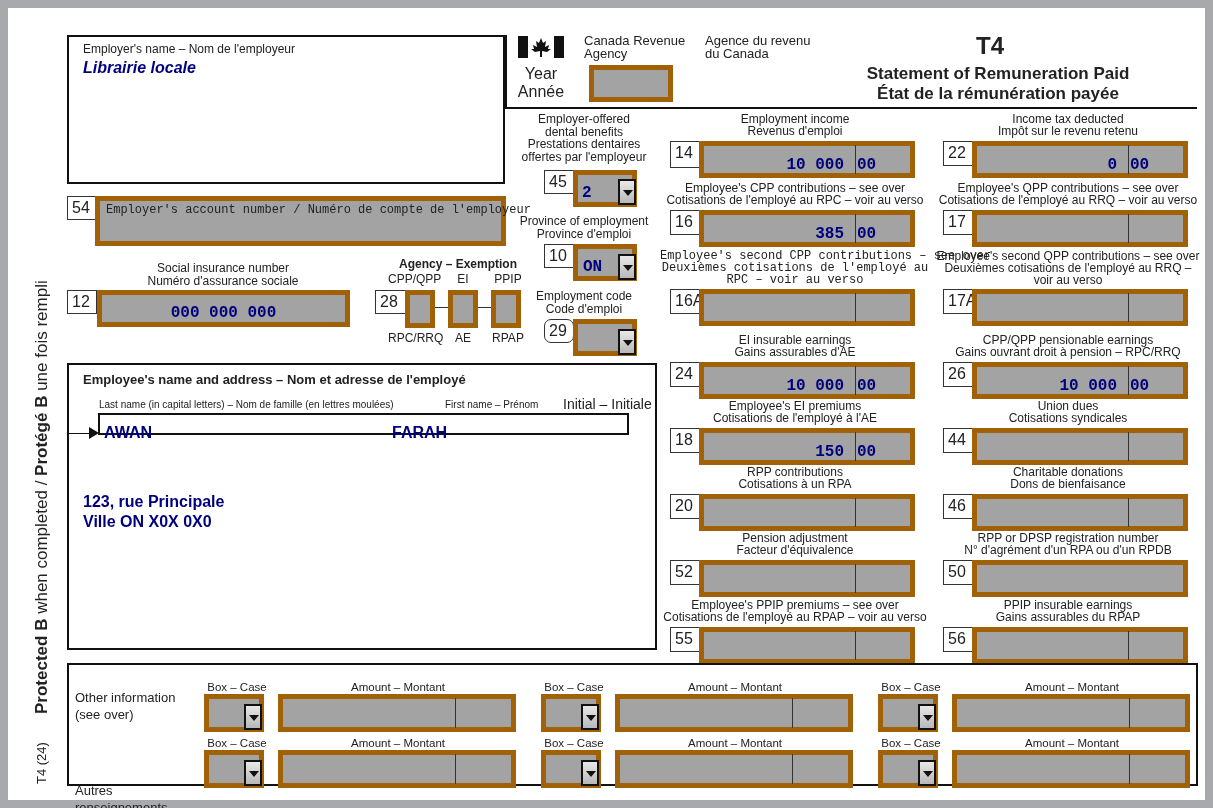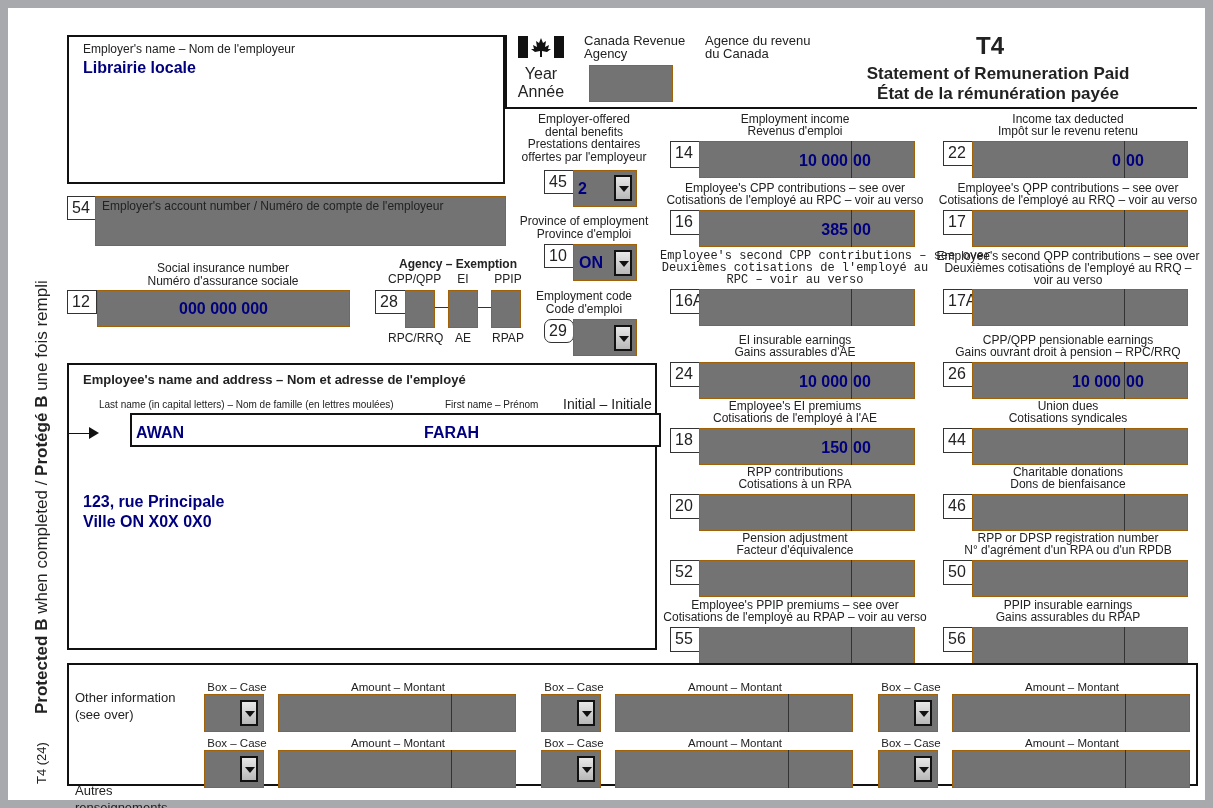--- a/index.html
+++ b/index.html
@@ -7,41 +7,41 @@
          font-family:"Liberation Sans", sans-serif; color:#222; }
   .page { position:absolute; left:8px; top:8px; width:1197px; height:792px; background:#fff; }
   .abs { position:absolute; }
   .box { position:absolute; border:1px solid #333; background:#fff; box-sizing:border-box; }
   .thick { border:2px solid #111; }
   .lbl { position:absolute; font-size:12px; line-height:12px; text-align:center; color:#222; white-space:nowrap; }
   .lbl-l { position:absolute; font-size:12px; line-height:13px; color:#222; white-space:nowrap; }
   .num { position:absolute; border:1px solid #333; background:#fff; box-sizing:border-box;
          font-size:16px; line-height:16px; padding:3px 0 0 4px; color:#222; }
   .val { position:absolute; color:#00007f; font-weight:bold; font-size:16px; white-space:nowrap; }
-  .field { position:absolute; border:1px solid #a16207; box-sizing:border-box; background:#737373; }
+  .field { position:absolute; border:5px solid #a16207; box-sizing:border-box; background:#a3a3a3;font-family:Liberation Mono, monospace; }
   .cents { position:absolute; top:-1px; bottom:-1px; border-left:1px solid #333; }
   .dd { position:absolute; width:18px; height:26px; border:2px solid #111; box-sizing:border-box;
         background:linear-gradient(#e8e8e8,#b8b8b8); }
   .dd::after { content:""; position:absolute; left:3px; top:9px; border-left:5px solid transparent;
                border-right:5px solid transparent; border-top:6px solid #111; }
   .vert { position:absolute; transform:rotate(-90deg); transform-origin:left top; white-space:nowrap; }
 </style>
 </head>
 <body>
 
 <div class="page">
 
   <div class="vert" style="left:24px; top:706px; font-size:17px;">
     <b>Protected B</b><span> when completed / </span><b>Protégé B</b><span> une fois rempli</span>
   </div>
   <div class="vert" style="left:26px; top:776px; font-size:13px;">T4 (24)</div>
 
   <div class="box thick" style="left:59px; top:27px; width:438px; height:149px;">
     <div class="lbl-l" style="left:14px; top:6px;">Employer's name – Nom de l'employeur</div>
-    <div class="val" style="left:14px; top:22px;">Librairie locale</div>
+    <div class="val" style="left:14px; top:22px;font-style:italic;">Librairie locale</div>
   </div>
 
   <div class="abs" style="left:510px; top:28px; width:46px; height:22px;">
     <svg width="46" height="22" viewBox="0 0 46 22">
         <rect x="0" y="0" width="10" height="22" fill="#111"></rect>
         <rect x="36" y="0" width="10" height="22" fill="#111"></rect>
         <path d="M23 2 L25 7 L28 5 L27 11 L31 9 L30 13 L33 13 L29 16 L24 15 L24 21 L22 21 L22 15 L17 16 L13 13 L16 13 L15 9 L19 11 L18 5 L21 7 Z" fill="#111"></path>
       </svg>
   </div>
   <div class="lbl-l" style="left:576px; top:26px; font-size:13px;">
@@ -125,21 +125,21 @@
     <div class="dd" style="left:40px; top:5px;"></div>
   </div>
 
   <div class="box thick" style="left:59px; top:355px; width:590px; height:287px;">
     <div class="lbl-l" style="left:14px; top:8px; font-weight:bold; font-size:13px;">Employee's name and address – Nom et adresse de l'employé</div>
     <div class="lbl-l" style="left:30px; top:33px; font-size:10px;">Last name (in capital letters) – Nom de famille (en lettres moulées)</div>
     <div class="lbl-l" style="left:376px; top:33px; font-size:10px;">First name – Prénom</div>
     <div class="lbl-l" style="left:494px; top:33px; font-size:14px;">Initial – Initiale</div>
     <div class="abs" style="left:0; top:68px; width:22px; height:1px; background:#111;"></div>
     <div class="abs" style="left:20px; top:62px; border-top:6px solid transparent; border-bottom:6px solid transparent; border-left:10px solid #111;"></div>
-    <div class="box thick" style="left:29px; top:48px; width:531px; height:34px;margin-left:32px;">
+    <div class="box thick" style="left:29px; top:48px; width:531px; height:22px;">
       <div class="val" style="left:4px; top:9px;">AWAN</div>
       <div class="val" style="left:292px; top:9px;">FARAH</div>
     </div>
     <div class="val" style="left:14px; top:127px; line-height:20px;">
       <div>123, rue Principale</div>
       <div>Ville ON X0X 0X0</div>
     </div>
   </div>
 
   <div id="amount-grid">

